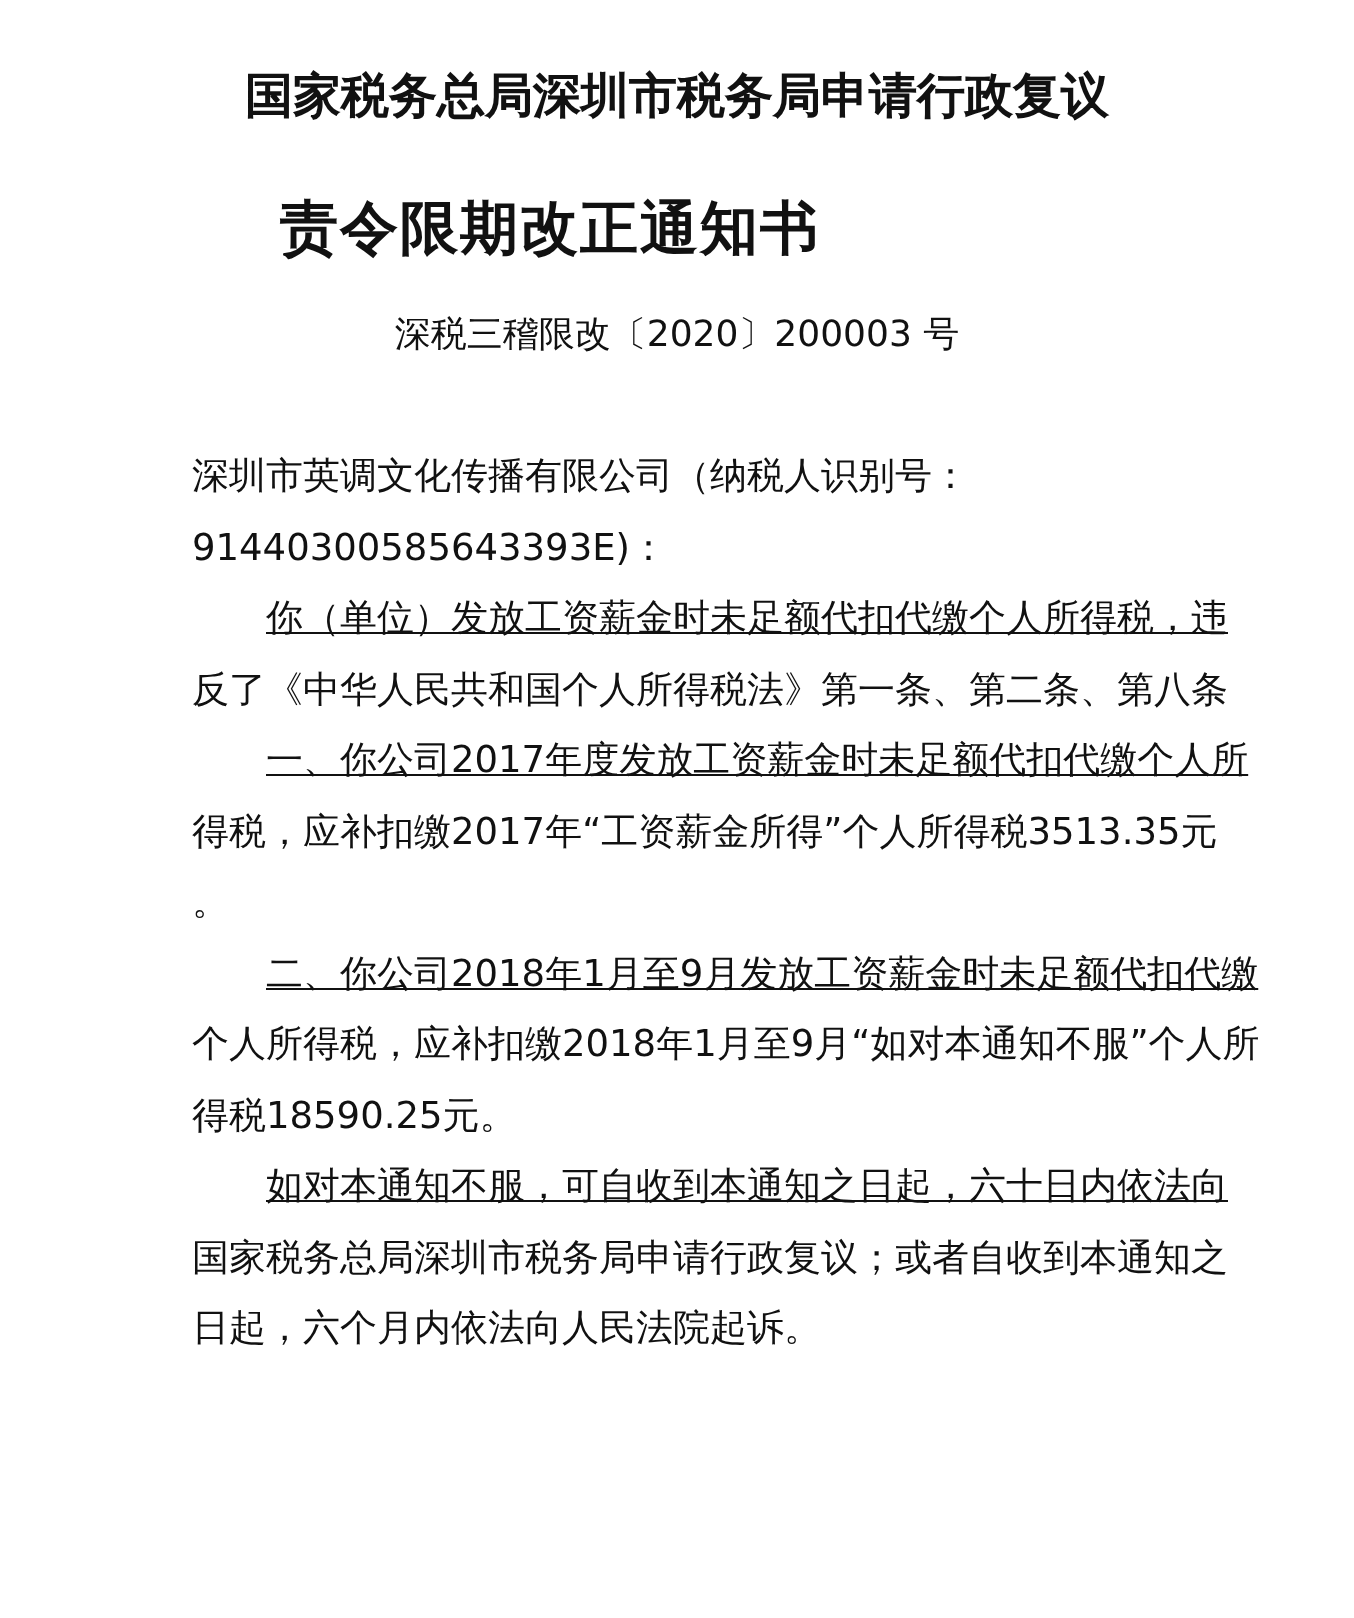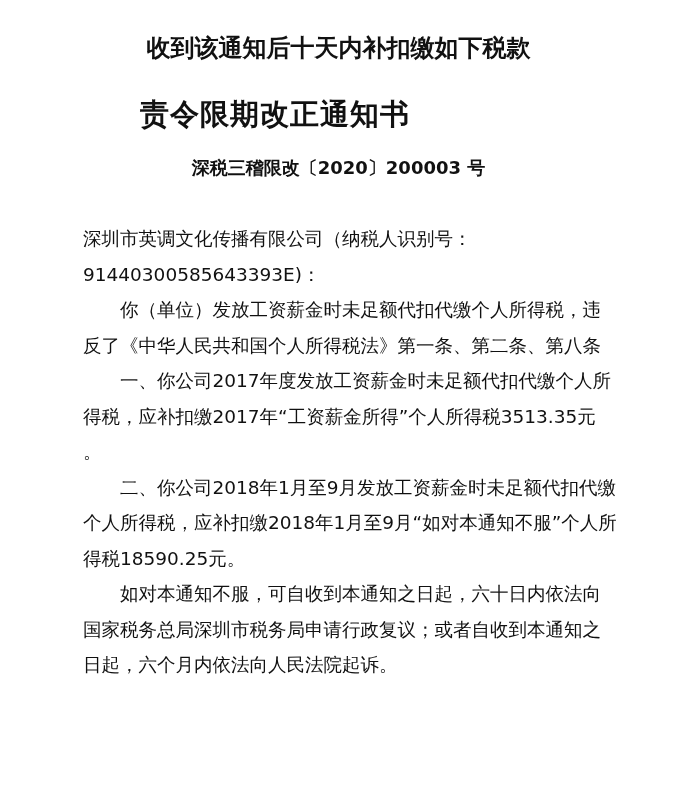--- a/index.html
+++ b/index.html
@@ -43,44 +43,44 @@
     }
     .doc-number {
       position: absolute;
       left: 0;
       top: 153px;
       width: 677px;
       text-align: center;
       font-size: 18px;
       line-height: 30px;
       white-space: nowrap;
-      font-weight: bold;
     }
     .body {
       position: absolute;
-      left: 83px;
+      left: 96px;
       top: 221px;
       width: 560px;
       font-size: 18.5px;
       line-height: 35.5px;
     }
     .line {
       display: block;
       white-space: nowrap;
       height: 35.5px;
     }
     .indent {
       padding-left: 37px;
+      text-decoration: underline;
     }
   </style>
 </head>
 <body>
 
 <div>
-  <div class="header-org">收到该通知后十天内补扣缴如下税款</div>
+  <div class="header-org">国家税务总局深圳市税务局申请行政复议</div>
   <div class="doc-title">责令限期改正通知书</div>
   <div class="doc-number">深税三稽限改〔2020〕200003 号</div>
 
   <div class="body">
     <div>
       <span class="line">深圳市英调文化传播有限公司（纳税人识别号：</span>
       <span class="line">91440300585643393E)：</span>
     </div>
 
     <div>

